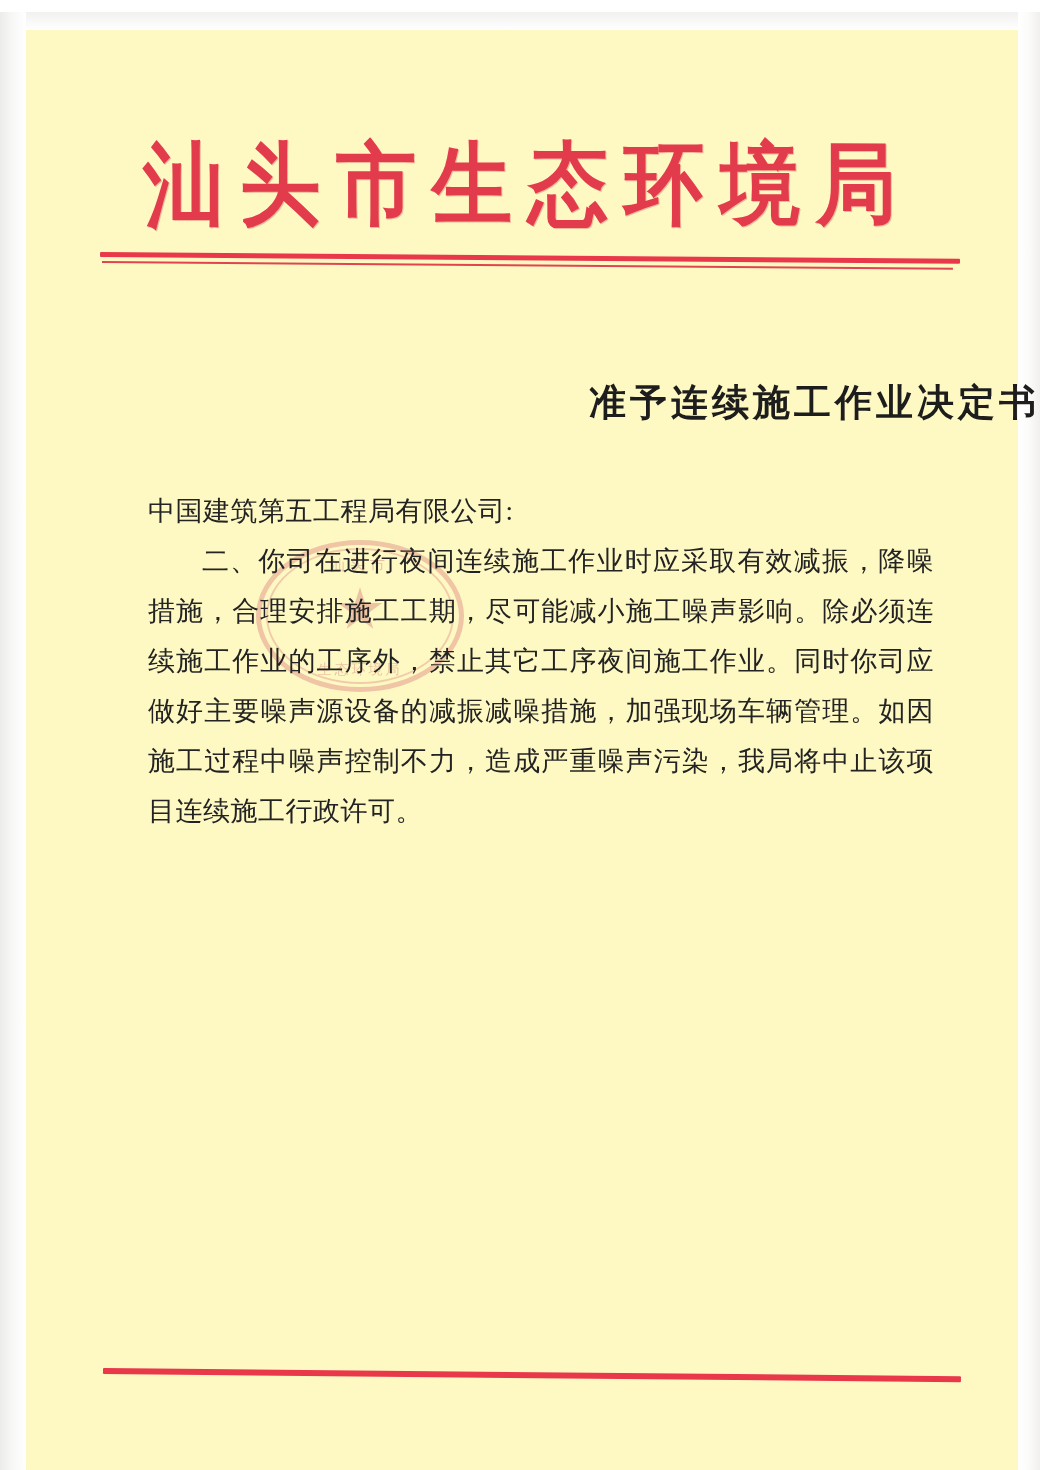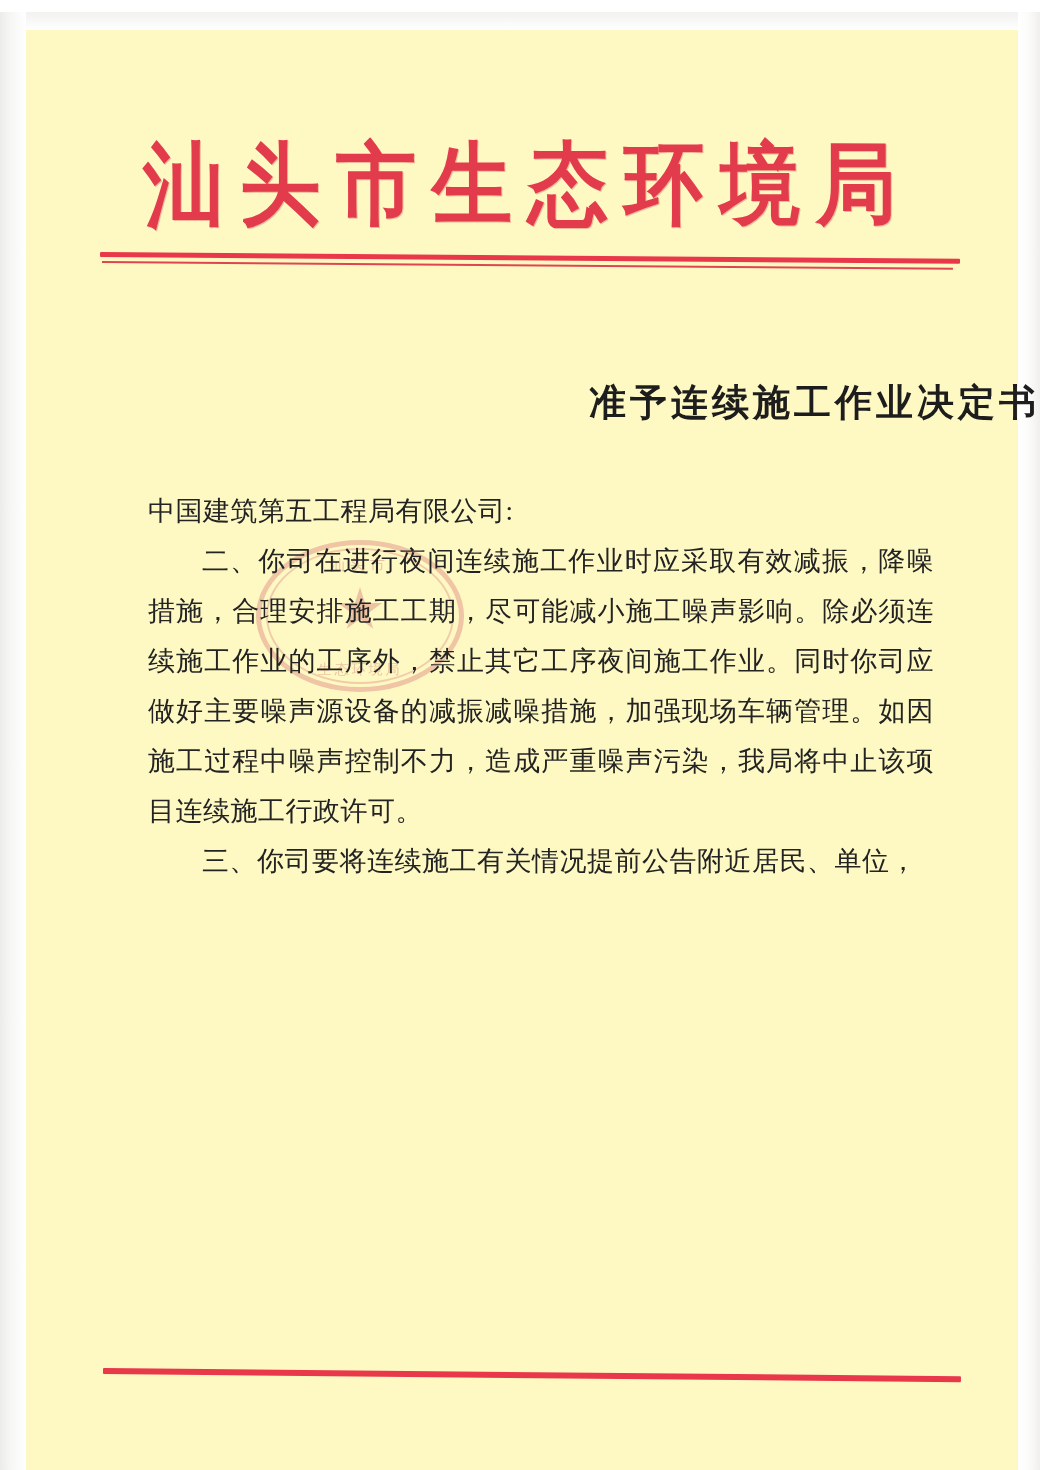--- a/index.html
+++ b/index.html
@@ -237,18 +237,17 @@
     <div class="seal-ring"></div>
     <div class="seal-ring inner"></div>
     <div class="seal-text-top">汕头市</div>
     <div class="seal-star"></div>
     <div class="seal-text-bottom">生态环境局</div>
   </div>
 
   <div class="body-block">
     <p class="salutation">中国建筑第五工程局有限公司:</p>
     <p class="indent-2">二、你司在进行夜间连续施工作业时应采取有效减振，降噪措施，合理安排施工工期，尽可能减小施工噪声影响。除必须连续施工作业的工序外，禁止其它工序夜间施工作业。同时你司应做好主要噪声源设备的减振减噪措施，加强现场车辆管理。如因施工过程中噪声控制不力，造成严重噪声污染，我局将中止该项目连续施工行政许可。</p>
-    <p class="indent-2">三、你司要将连续施工有关情况提前公告附近居民、单位，</p>
   </div>
 
   <div class="foot-rule"></div>
 
 </div>
 
 </body></html>

